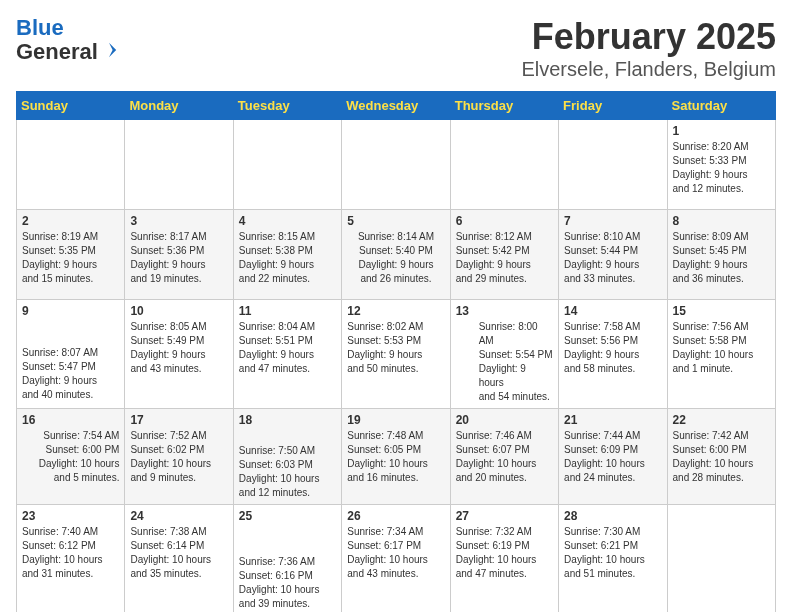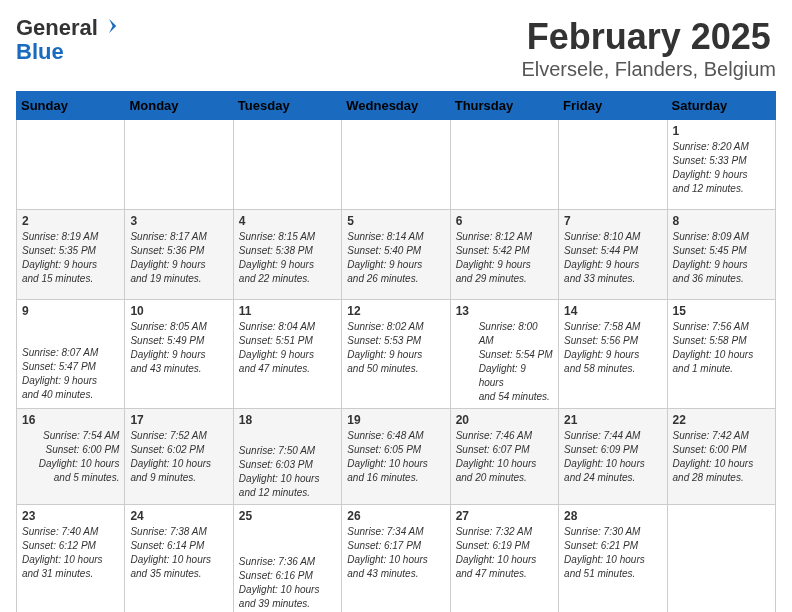--- a/index.html
+++ b/index.html
@@ -26,39 +26,39 @@
       line-height: 1.1;
     }
     .logo-general { color: #333; }
     .logo-blue { color: #1a6bbf; }
     .logo-icon {
       width: 18px;
       height: 18px;
       margin-left: 2px;
     }
     .title-block {
-      text-align: center;
+      text-align: right;
     }
     .calendar-title {
       font-size: 36px;
       font-weight: bold;
       color: #333;
     }
     .calendar-subtitle {
       font-size: 20px;
       color: #555;
     }
     .calendar-table {
       width: 100%;
       border-collapse: collapse;
       border: 1px solid #ccc;
     }
     .calendar-table th {
       background-color: #1a6bbf;
-      color: #000000;
+      color: #fde047;
       font-size: 13px;
       padding: 6px 4px;
       text-align: left;
       border: 1px solid #1a6bbf;
     }
     .calendar-table td {
       width: calc(100% / 7);
       vertical-align: top;
       padding: 4px 5px;
       border: 1px solid #ccc;
@@ -73,39 +73,38 @@
     .day-number {
       font-weight: bold;
       font-size: 12px;
       display: block;
       margin-bottom: 2px;
     }
     .day-info {
       font-size: 10px;
       line-height: 1.4;
       color: #333;
-      font-style: italic;
     }
     .empty-cell {
       background: #fff !important;
     }
   </style>
 </head>
 <body>
 
 <div class="header">
   <div class="logo">
     <div>
       <div class="logo-text">
+        <span class="logo-blue">Blue</span>
+      </div>
+      <div class="logo-text">
         <span class="logo-general">General</span><svg class="logo-icon" viewBox="0 0 20 20">
             <polygon points="10,2 18,10 10,18 14,10" fill="#1a6bbf"></polygon>
           </svg>
-      </div>
-      <div class="logo-text">
-        <span class="logo-blue">Blue</span>
       </div>
     </div>
   </div>
   <div class="title-block">
     <div class="calendar-title">February 2025</div>
     <div class="calendar-subtitle">Elversele, Flanders, Belgium</div>
   </div>
 </div>
 
 <table class="calendar-table">
@@ -153,21 +152,21 @@
         </td>
         <td>
           <span class="day-number">4</span>
           <div class="day-info" style="white-space: pre-line;">Sunrise: 8:15 AM
 Sunset: 5:38 PM
 Daylight: 9 hours
 and 22 minutes.</div>
         </td>
         <td>
           <span class="day-number">5</span>
-          <div class="day-info" style="white-space: pre-line;">Sunrise: 8:14 AM
+          <div class="day-info" style="white-space: pre-line; text-align: center;">Sunrise: 8:14 AM
 Sunset: 5:40 PM
 Daylight: 9 hours
 and 26 minutes.</div>
         </td>
         <td>
           <span class="day-number">6</span>
           <div class="day-info" style="white-space: pre-line;">Sunrise: 8:12 AM
 Sunset: 5:42 PM
 Daylight: 9 hours
 and 29 minutes.</div>
@@ -255,21 +254,21 @@
         </td>
         <td>
           <span class="day-number">18</span>
           <div class="day-info" style="white-space: pre-line; margin-top: 17px;">Sunrise: 7:50 AM
 Sunset: 6:03 PM
 Daylight: 10 hours
 and 12 minutes.</div>
         </td>
         <td>
           <span class="day-number">19</span>
-          <div class="day-info" style="white-space: pre-line;">Sunrise: 6:48 AM
+          <div class="day-info" style="white-space: pre-line;">Sunrise: 7:48 AM
 Sunset: 6:05 PM
 Daylight: 10 hours
 and 16 minutes.</div>
         </td>
         <td>
           <span class="day-number">20</span>
           <div class="day-info" style="white-space: pre-line;">Sunrise: 7:46 AM
 Sunset: 6:07 PM
 Daylight: 10 hours
 and 20 minutes.</div>

